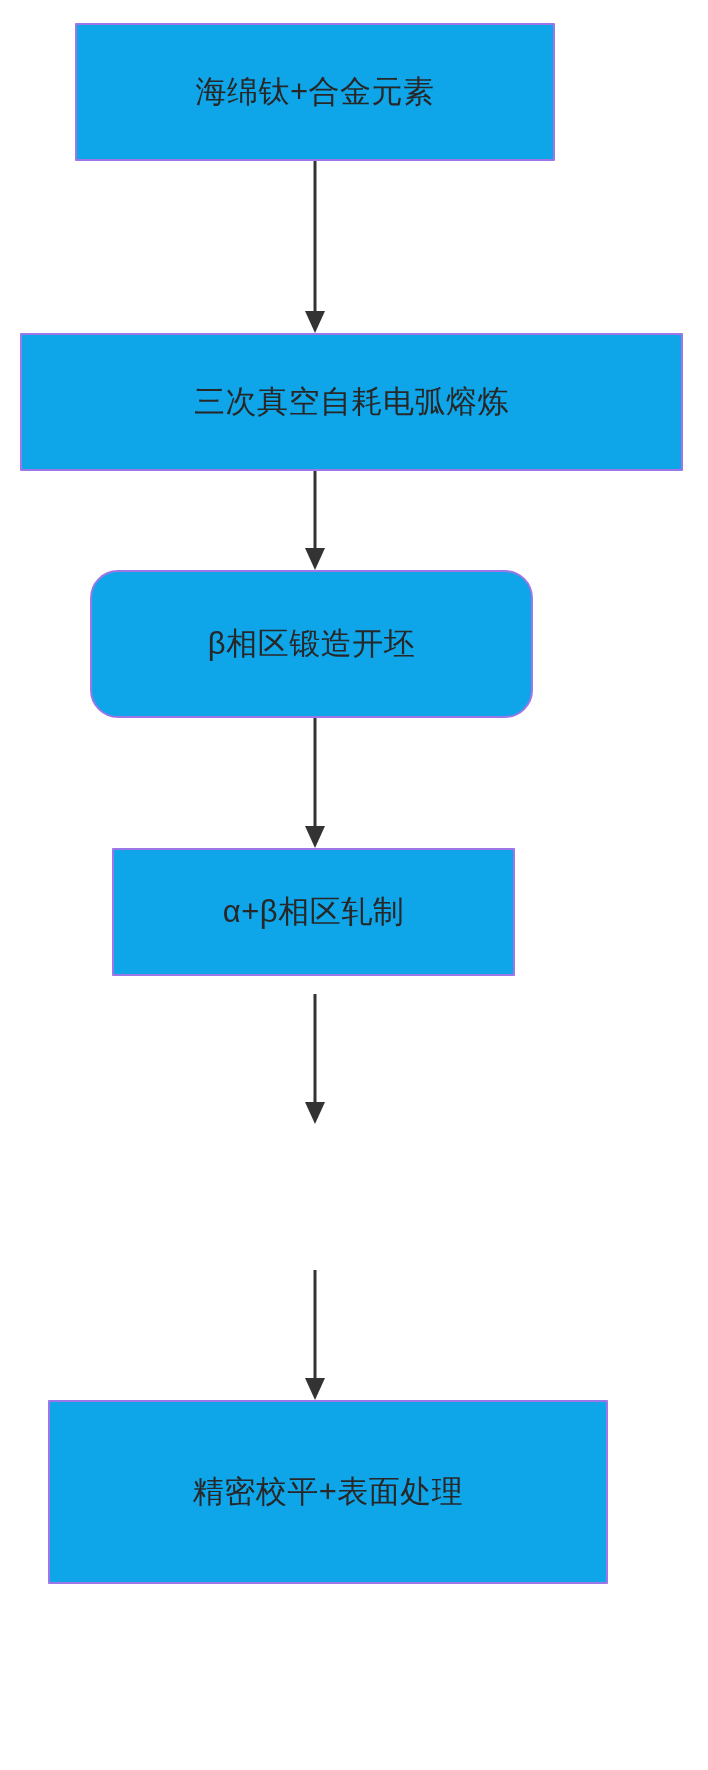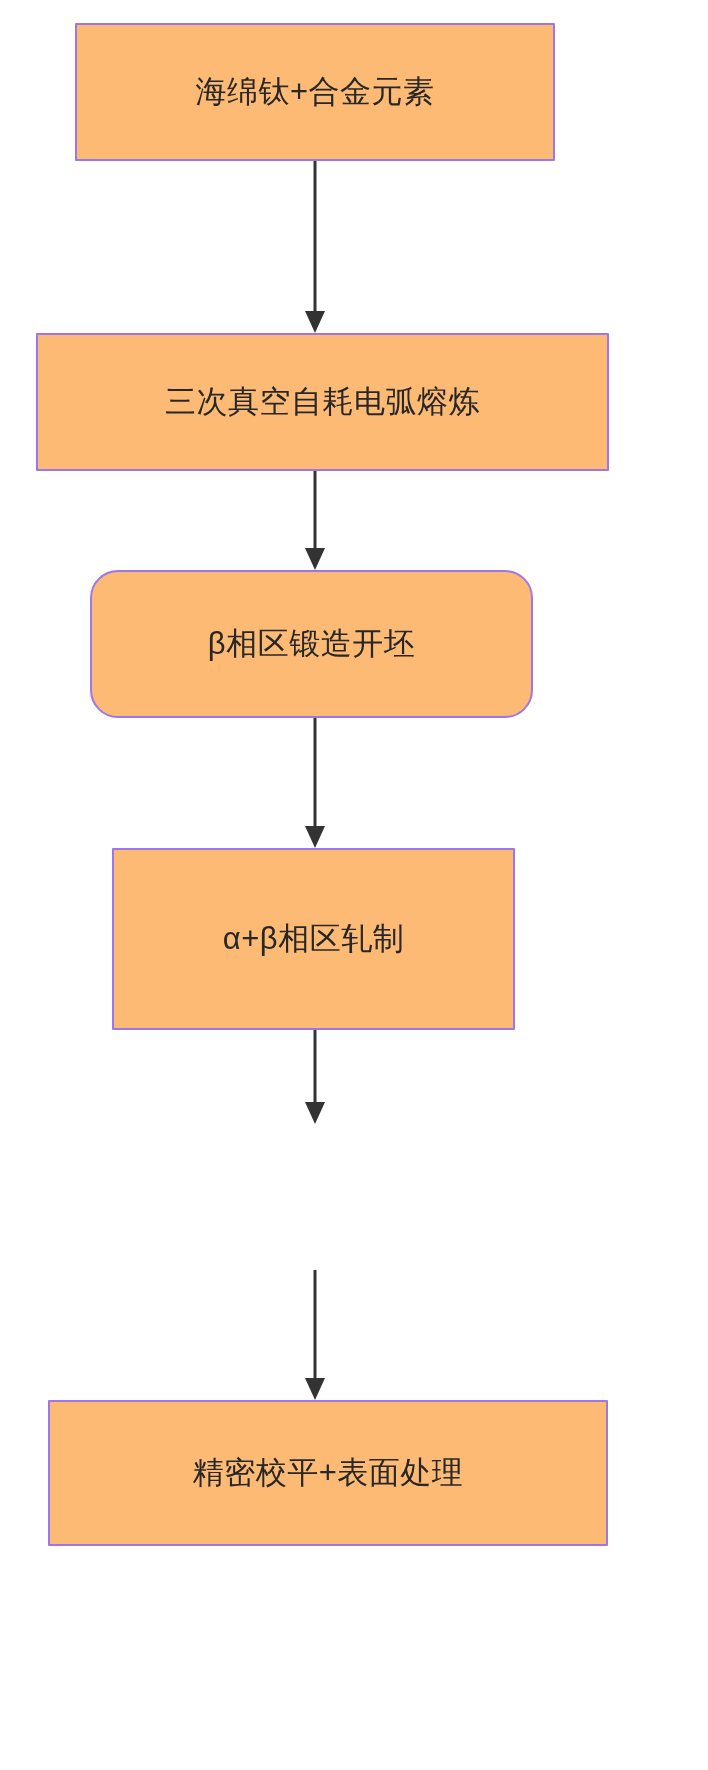--- a/index.html
+++ b/index.html
@@ -15,21 +15,21 @@
   }
   #flowchart {
     position: relative;
     width: 708px;
     height: 1770px;
     background: #ffffff;
   }
   .node {
     position: absolute;
     box-sizing: border-box;
-    background: #fdba74;
+    background: #0ea5e9;
     border: 2px solid #9d77e8;
     border-radius: 1px;
     display: flex;
     align-items: center;
     justify-content: center;
     color: #272727;
     font-size: 31px;
     font-weight: 400;
     line-height: 1.2;
     letter-spacing: 0.5px;
@@ -85,30 +85,30 @@
     <svg width="24" height="130" viewBox="0 0 24 130" xmlns="http://www.w3.org/2000/svg">
       <line x1="12" y1="0" x2="12" y2="116" stroke="#333333" stroke-width="3"></line>
       <polygon points="12,130 2,108 22,108" fill="#333333"></polygon>
     </svg>
   </div>
 
   <div class="node" style="left:75px; top:23px; width:480px; height:138px;">
     <span class="node-label">海绵钛+合金元素</span>
   </div>
 
-  <div class="node" style="left:36px; top:333px; width:573px; height:138px;justify-content:center;">
+  <div class="node" style="left:20px; top:333px; width:663px; height:138px;justify-content:center;">
     <span class="node-label">三次真空自耗电弧熔炼</span>
   </div>
 
   <div class="node" style="left:90px; top:570px; width:443px; height:148px;border-radius:28px;">
     <span class="node-label">β相区锻造开坯</span>
   </div>
 
-  <div class="node" style="left:112px; top:848px; width:403px; height:182px;">
+  <div class="node" style="left:112px; top:848px; width:403px; height:128px;">
     <span class="node-label">α+β相区轧制</span>
   </div>
 
 
-  <div class="node" style="left:48px; top:1400px; width:560px; height:146px;">
+  <div class="node" style="left:48px; top:1400px; width:560px; height:184px;">
     <span class="node-label">精密校平+表面处理</span>
   </div>
 
 </div>
 
 </body></html>

